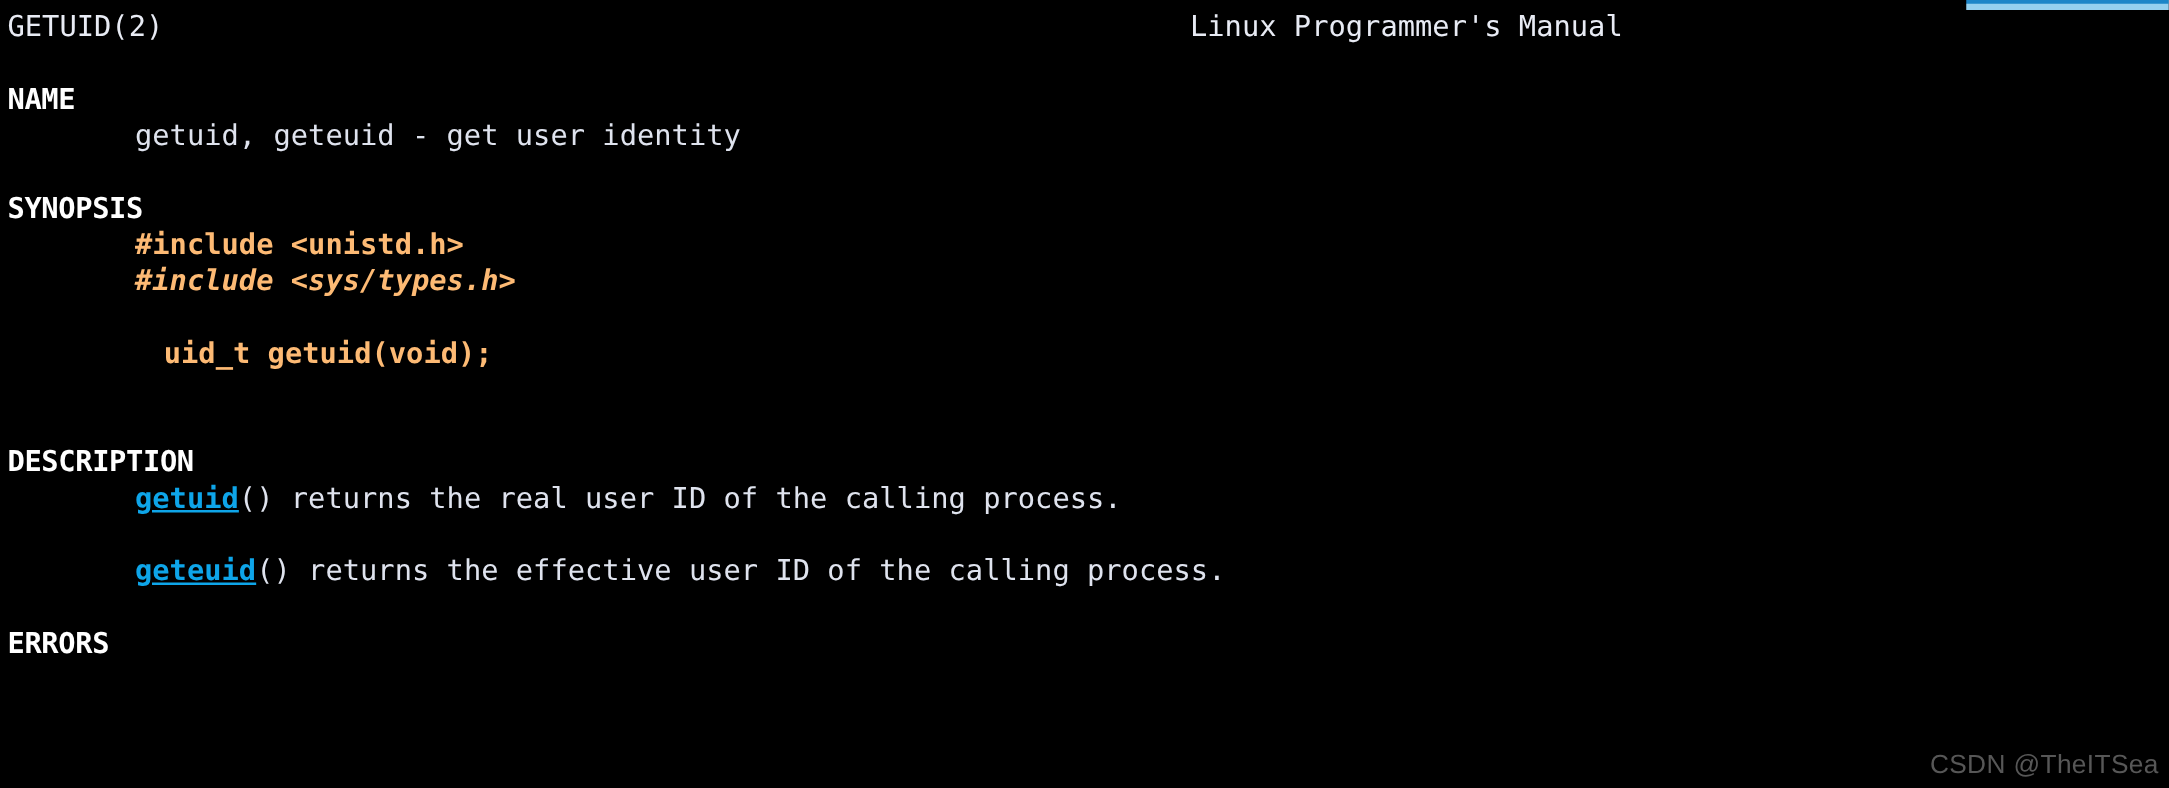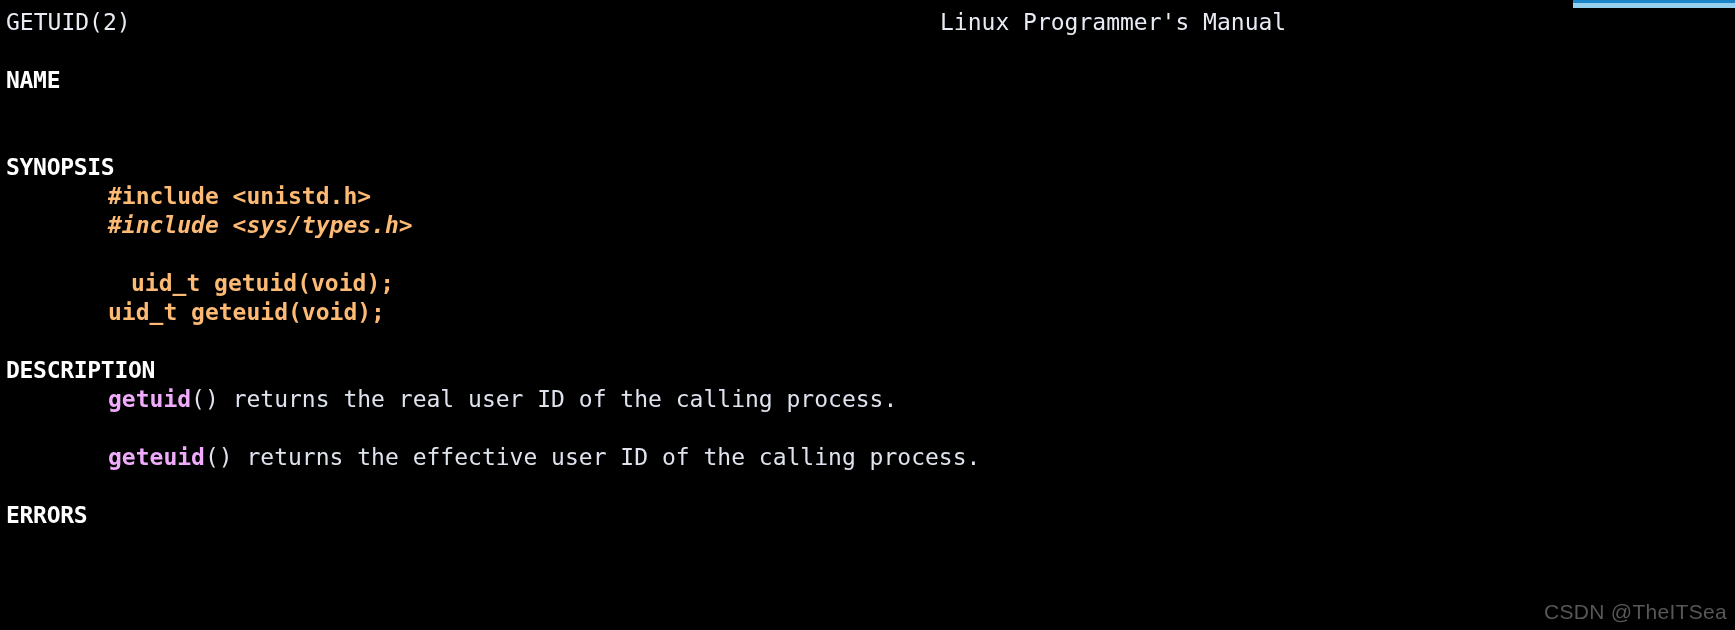--- a/index.html
+++ b/index.html
@@ -92,21 +92,22 @@
   }
 
   .code {
     left: 108px;
     font-weight: bold;
     color: #fdba74;
   }
 
   .fn {
     font-weight: bold;
-    color: #f0abfc;
+    color: #0ea5e9;
+    text-decoration: underline;
   }
 
   .rest {
     font-weight: normal;
     color: #dfe3ee;
   }
 
   #watermark {
     position: absolute;
     right: 8px;
@@ -123,31 +124,31 @@
 <div id="progressbar">
   <div class="track-top"></div>
   <div class="filled"></div>
   <div class="handle"></div>
 </div>
 
 <div id="terminal">
 
   
   <div class="line head-left" style="top:8px;">GETUID(2)</div>
-  <div class="line head-center" style="top:8px;">Linux Programmer's Manual</div>
+  <div class="line head-center" style="top:8px;margin-left:12px;">Linux Programmer's Manual</div>
 
   
   <div class="line section" style="top:66px;">NAME</div>
+  <div class="line body" style="top:95px;">getuid, geteuid - get user identity</div>
 
   
   <div class="line section" style="top:153px;">SYNOPSIS</div>
   <div class="line code" style="top:182px;">#include &lt;unistd.h&gt;</div>
   <div class="line code" style="top:211px;font-style:italic;">#include &lt;sys/types.h&gt;</div>
   <div class="line code" style="top:269px;margin-left:23px;">uid_t getuid(void);</div>
-  <div class="line code" style="top:298px;">uid_t geteuid(void);</div>
 
   
   <div class="line section" style="top:356px;">DESCRIPTION</div>
   <div class="line body" style="top:385px;"><span class="fn">getuid</span><span class="rest">() returns the real user ID of the calling process.</span></div>
   <div class="line body" style="top:443px;"><span class="fn">geteuid</span><span class="rest">() returns the effective user ID of the calling process.</span></div>
 
   
   <div class="line section" style="top:501px;">ERRORS</div>
 
 </div>

